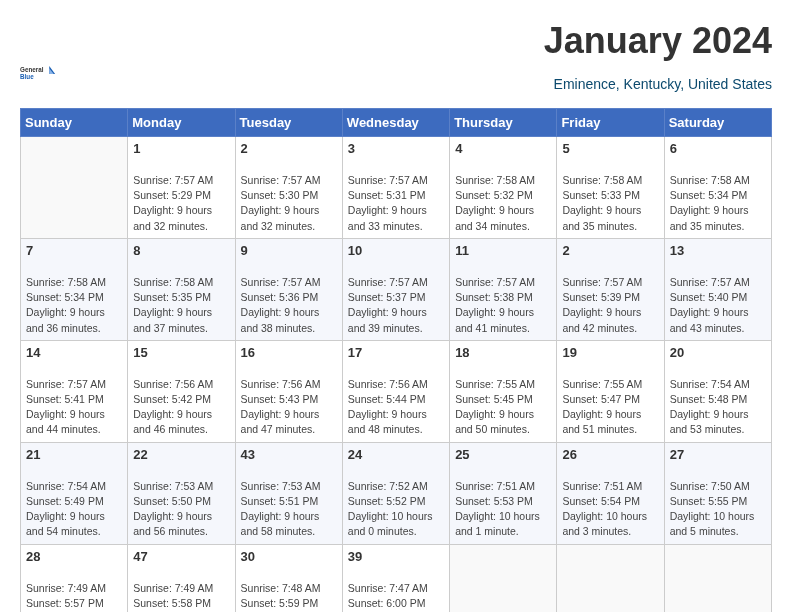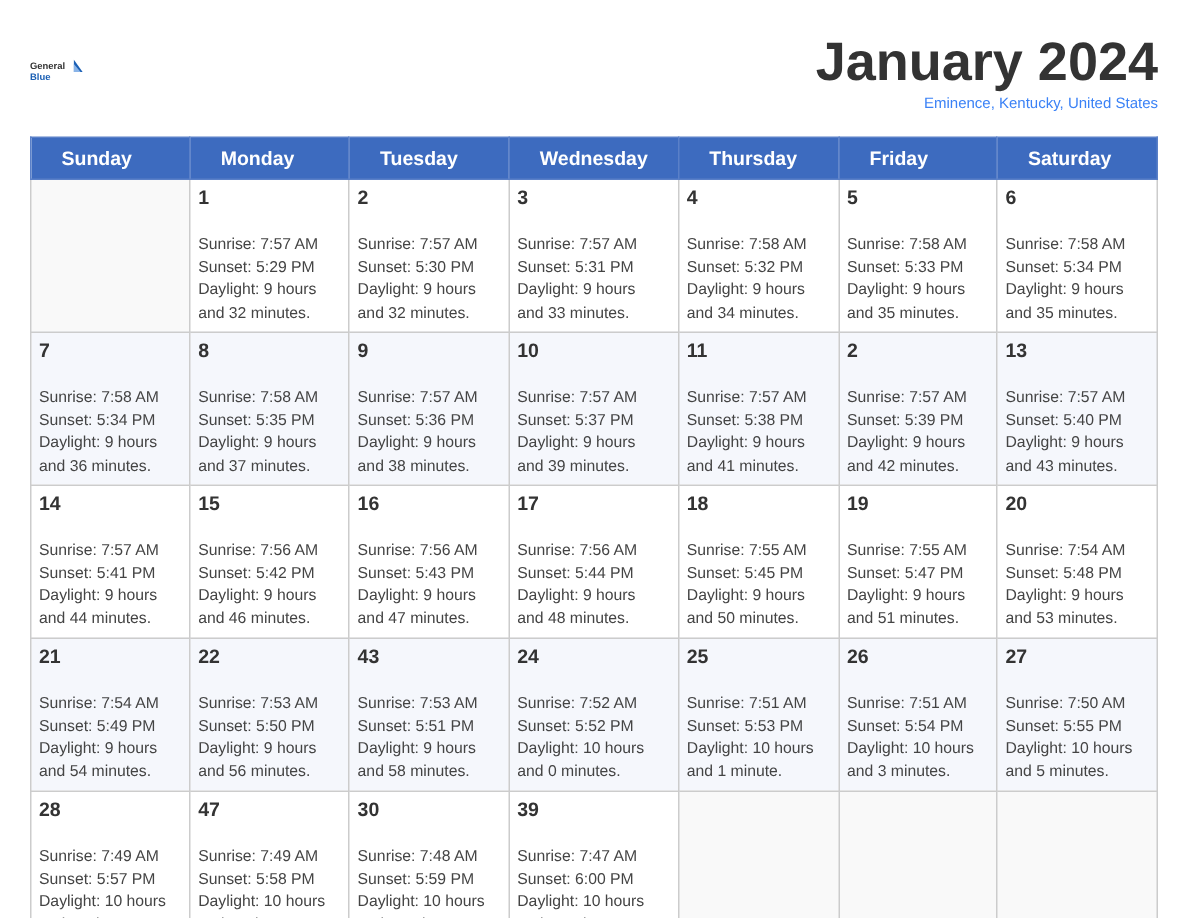--- a/index.html
+++ b/index.html
@@ -6,54 +6,54 @@
     body {
       font-family: Arial, sans-serif;
       background: #fff;
       width: 792px;
       min-height: 612px;
       padding: 20px;
     }
     .header-area {
       display: flex;
       justify-content: space-between;
-      align-items: center;
+      align-items: flex-end;
       margin-bottom: 16px;
     }
     .logo {
       display: flex;
       align-items: center;
       gap: 4px;
     }
     .logo-icon {
       width: 36px;
       height: 36px;
     }
     .title-area {
       text-align: right;
     }
     .calendar-title {
       font-size: 36px;
       font-weight: bold;
       color: #333;
     }
     .calendar-subtitle {
-      font-size: 10px;
-      color: #3b82f6;
-      margin-top: 2px;
+      font-size: 14px;
+      color: #0c4a6e;
+      margin-top: 14px;
     }
     .calendar-table {
       width: 100%;
       border-collapse: collapse;
       font-size: 11px;
     }
     .calendar-table th {
       background-color: #3d6bbf;
       color: #fff;
-      padding: 6px 20px;
+      padding: 6px 4px;
       text-align: left;
       font-size: 13px;
       font-weight: bold;
       border: 1px solid #5a80c8;
     }
     .calendar-table td {
       border: 1px solid #ccc;
       vertical-align: top;
       padding: 4px 5px;
       height: 80px;

